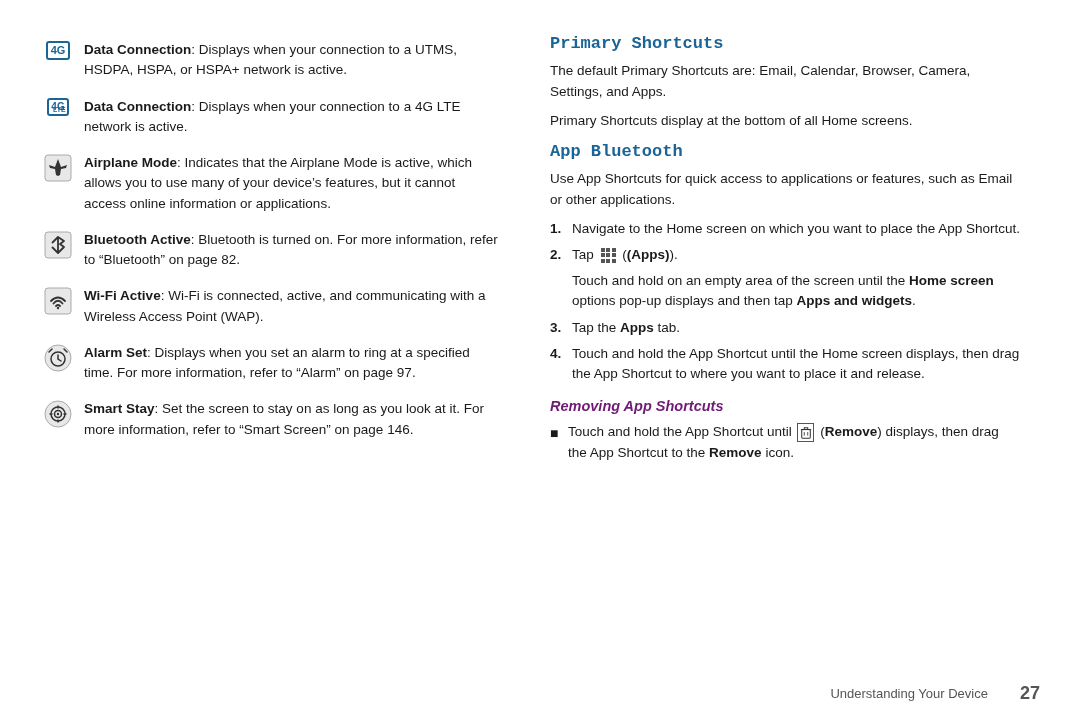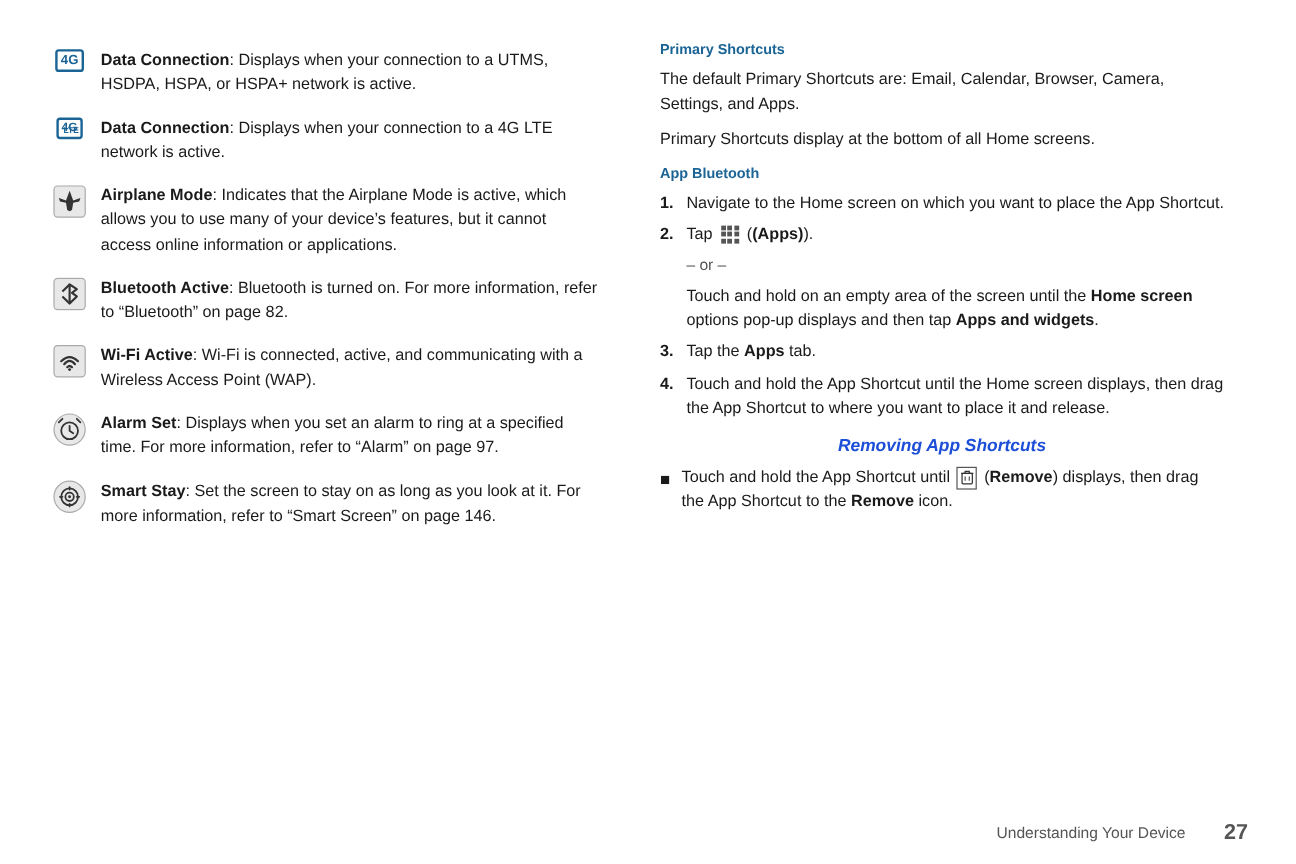--- a/index.html
+++ b/index.html
@@ -48,33 +48,33 @@
     }
     .entry-text {
       flex: 1;
       line-height: 1.5;
     }
     .entry-text strong {
       font-weight: bold;
     }
     .section-heading {
       color: #1a6496;
-      font-size: 12px;
+      font-size: 17px;
       font-weight: bold;
       margin-bottom: 8px;
       margin-top: 4px;
+      font-family: Liberation Mono, monospace;
     }
     .section-heading-italic {
-      color: #1d4ed8;
+      color: #701a75;
       font-size: 14.5px;
       font-weight: bold;
       font-style: italic;
       margin-bottom: 8px;
       margin-top: 14px;
-      text-align: center;
     }
     .body-text {
       line-height: 1.55;
       margin-bottom: 8px;
     }
     .numbered-list {
       list-style: none;
       padding-left: 0;
       margin-bottom: 6px;
     }
@@ -233,20 +233,21 @@
 
   </div>
 
   <div class="right-column">
 
     <h2 class="section-heading">Primary Shortcuts</h2>
     <p class="body-text">The default Primary Shortcuts are: Email, Calendar, Browser, Camera, Settings, and Apps.</p>
     <p class="body-text">Primary Shortcuts display at the bottom of all Home screens.</p>
 
     <h2 class="section-heading" style="margin-top: 10px;">App Bluetooth</h2>
+    <p class="body-text">Use App Shortcuts for quick access to applications or features, such as Email or other applications.</p>
 
     <ol class="numbered-list">
       <li>
         <span class="num">1.</span>
         <span>Navigate to the Home screen on which you want to place the App Shortcut.</span>
       </li>
       <li>
         <span class="num">2.</span>
         <span>
           Tap
@@ -256,23 +257,20 @@
             <span style="width:4px;height:4px;background:#555;display:block;"></span>
             <span style="width:4px;height:4px;background:#555;display:block;"></span>
             <span style="width:4px;height:4px;background:#555;display:block;"></span>
             <span style="width:4px;height:4px;background:#555;display:block;"></span>
             <span style="width:4px;height:4px;background:#555;display:block;"></span>
             <span style="width:4px;height:4px;background:#555;display:block;"></span>
             <span style="width:4px;height:4px;background:#555;display:block;"></span>
           </span>
           (<strong>(Apps)</strong>).
         </span>
-      </li>
-      <li style="padding-left: 22px; color: #555; font-size: 13px;">
-        <span>– or –</span>
       </li>
       <li style="padding-left: 22px; margin-bottom: 6px;">
         <span>
           Touch and hold on an empty area of the screen until the <strong>Home screen</strong> options pop-up displays and then tap <strong>Apps and widgets</strong>.
         </span>
       </li>
       <li>
         <span class="num">3.</span>
         <span>Tap the <strong>Apps</strong><span> tab.</span></span>
       </li>

